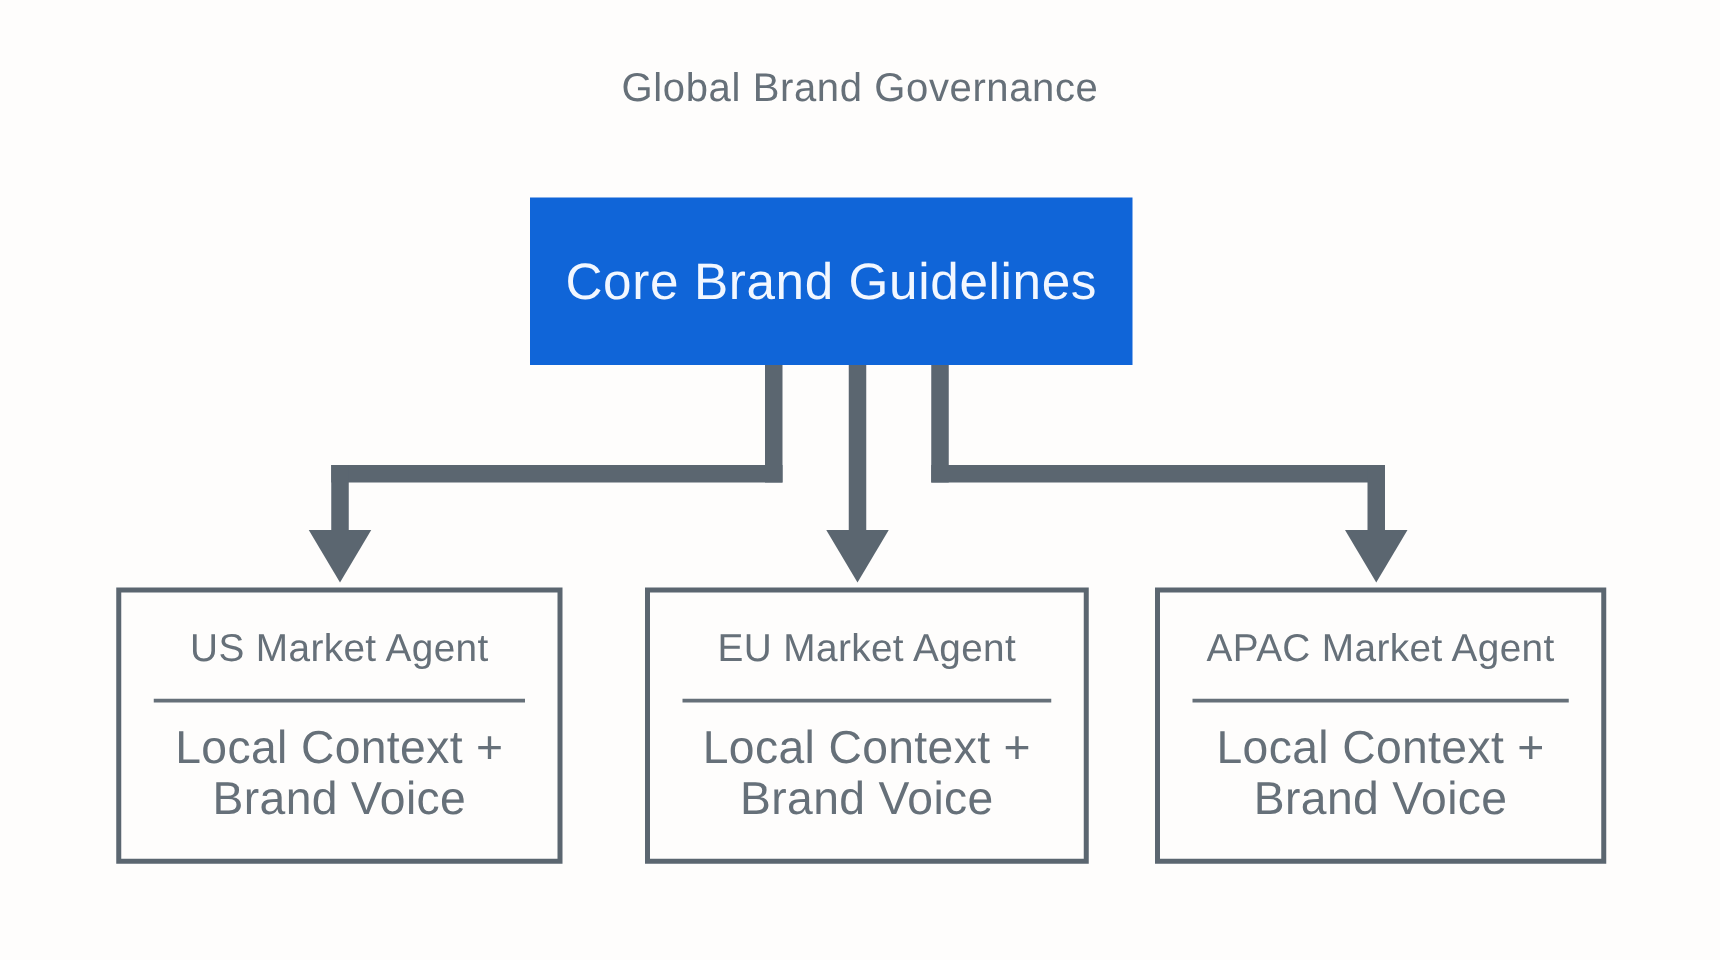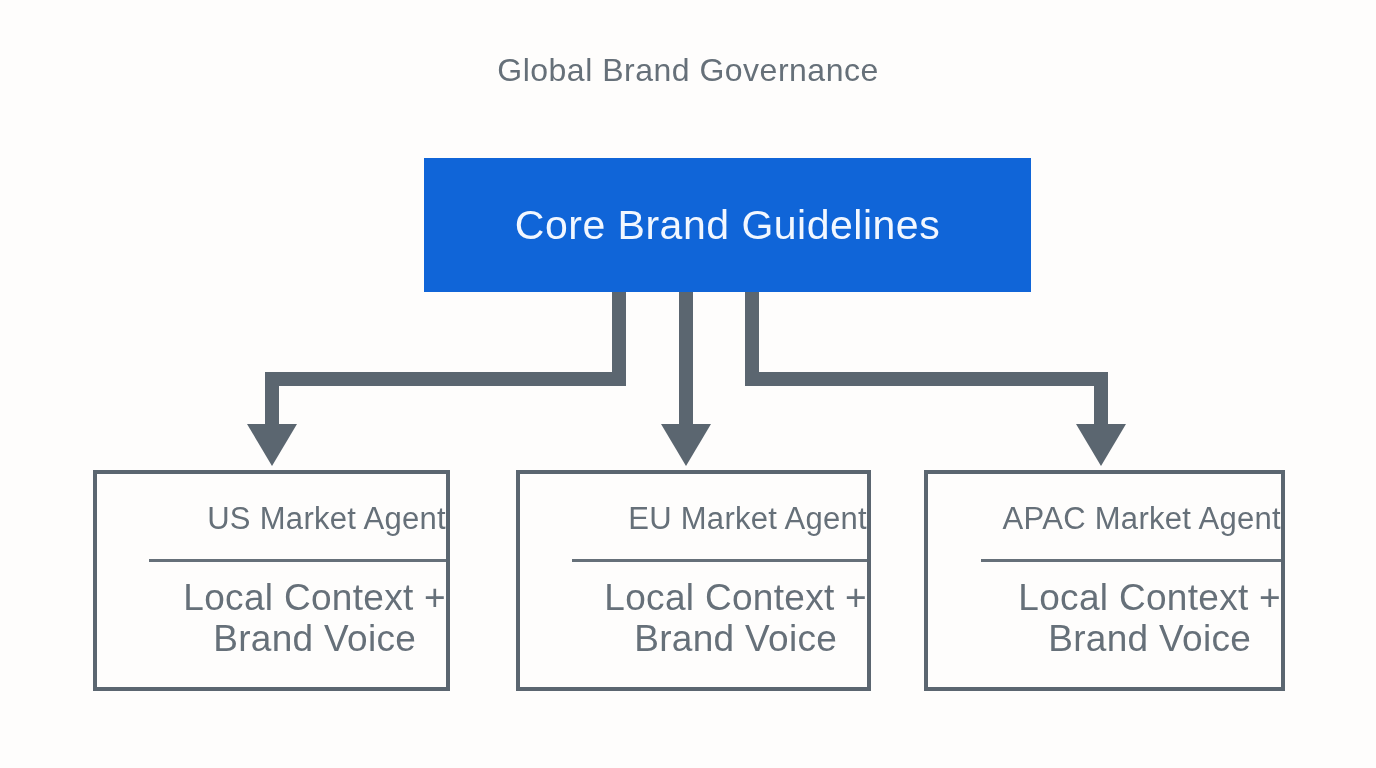--- a/index.html
+++ b/index.html
@@ -23,41 +23,41 @@
     position:absolute;
     left:0;top:52px;width:1376px;
     text-align:center;
     font-size:32px;
     color:var(--text-gray);
     font-weight:400;
     letter-spacing:0.5px;
   }
   .root-box{
     position:absolute;
-    left:424px;top:158px;width:607px;height:134px;
+    left:424px;top:158px;width:482px;height:134px;
     background:var(--accent-blue);
     display:flex;align-items:center;justify-content:center;
   }
   .root-box .root-label{
     color:var(--node-text-light);
     font-size:41px;
     font-weight:400;
     letter-spacing:0.5px;
   }
   svg.connectors{
     position:absolute;left:0;top:0;width:1376px;height:768px;
   }
   svg.connectors .conn{fill:var(--connector-gray);}
   .agent-box{
     position:absolute;
     top:470px;height:221px;
     background:var(--background);
     border:4px solid var(--connector-gray);
     display:flex;flex-direction:column;
-    align-items:flex-end;justify-content:center;
+    align-items:center;justify-content:center;
   }
   .agent-box.us{left:93px;width:357px;}
   .agent-box.eu{left:516px;width:355px;}
   .agent-box.apac{left:924px;width:361px;}
   .agent-label{
     font-size:31px;
     color:var(--text-gray);
     line-height:31px;
     margin-bottom:25px;
     letter-spacing:0.3px;

